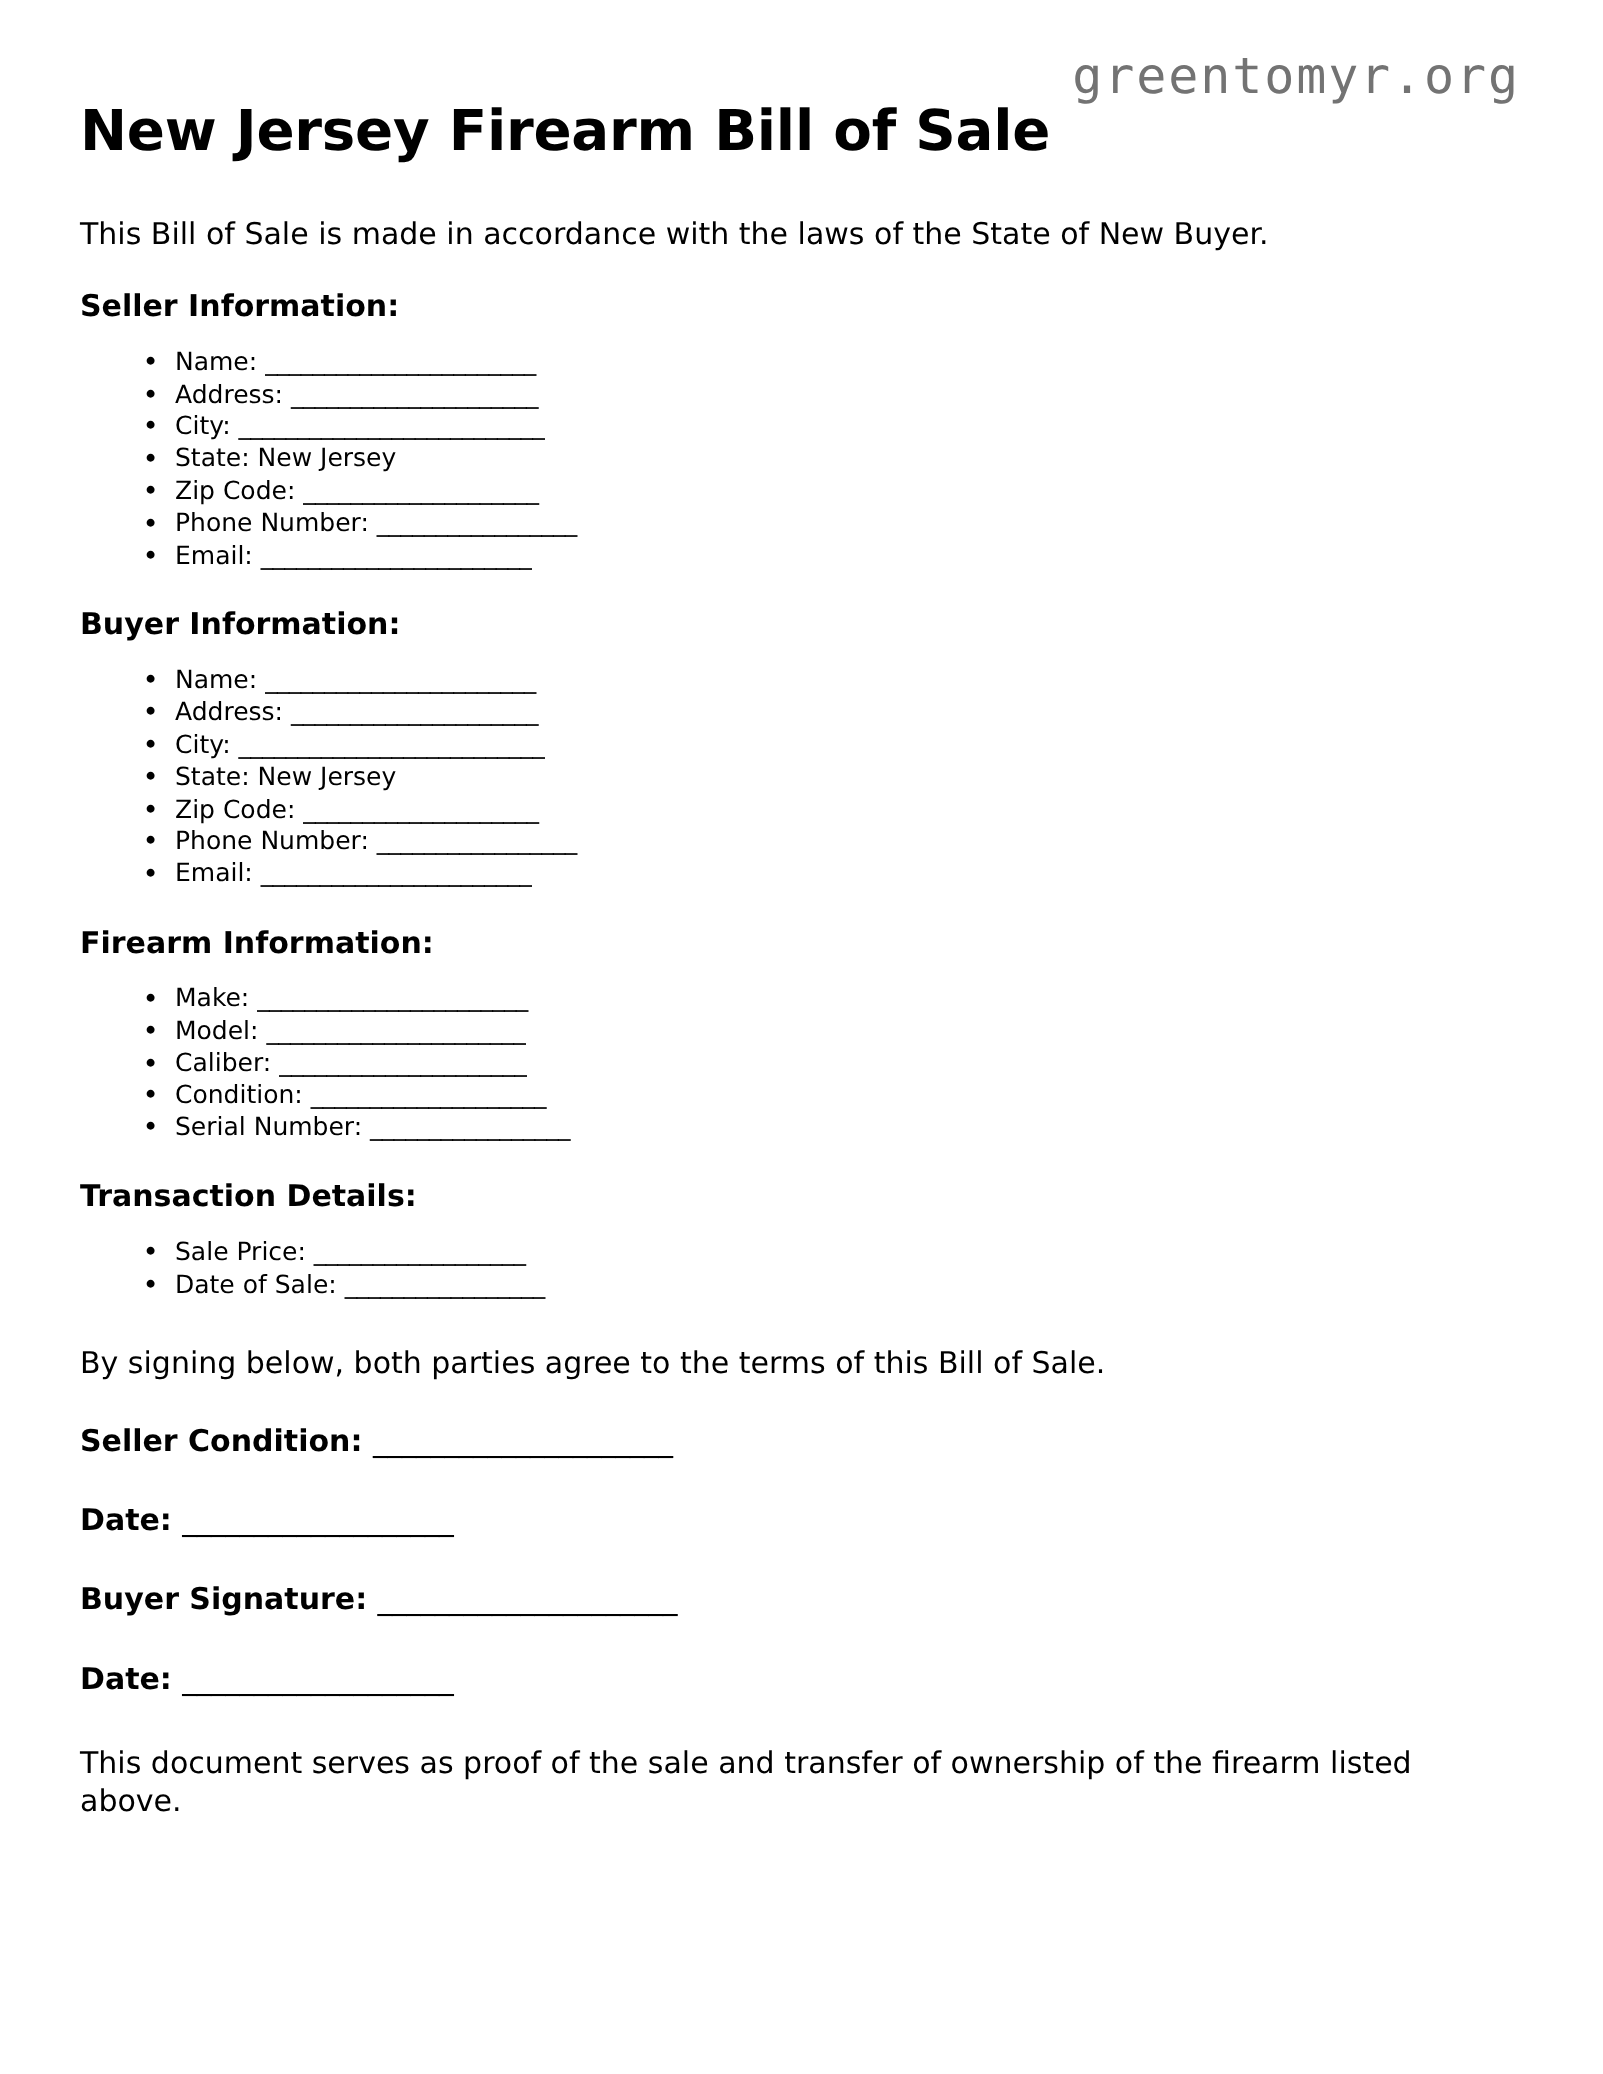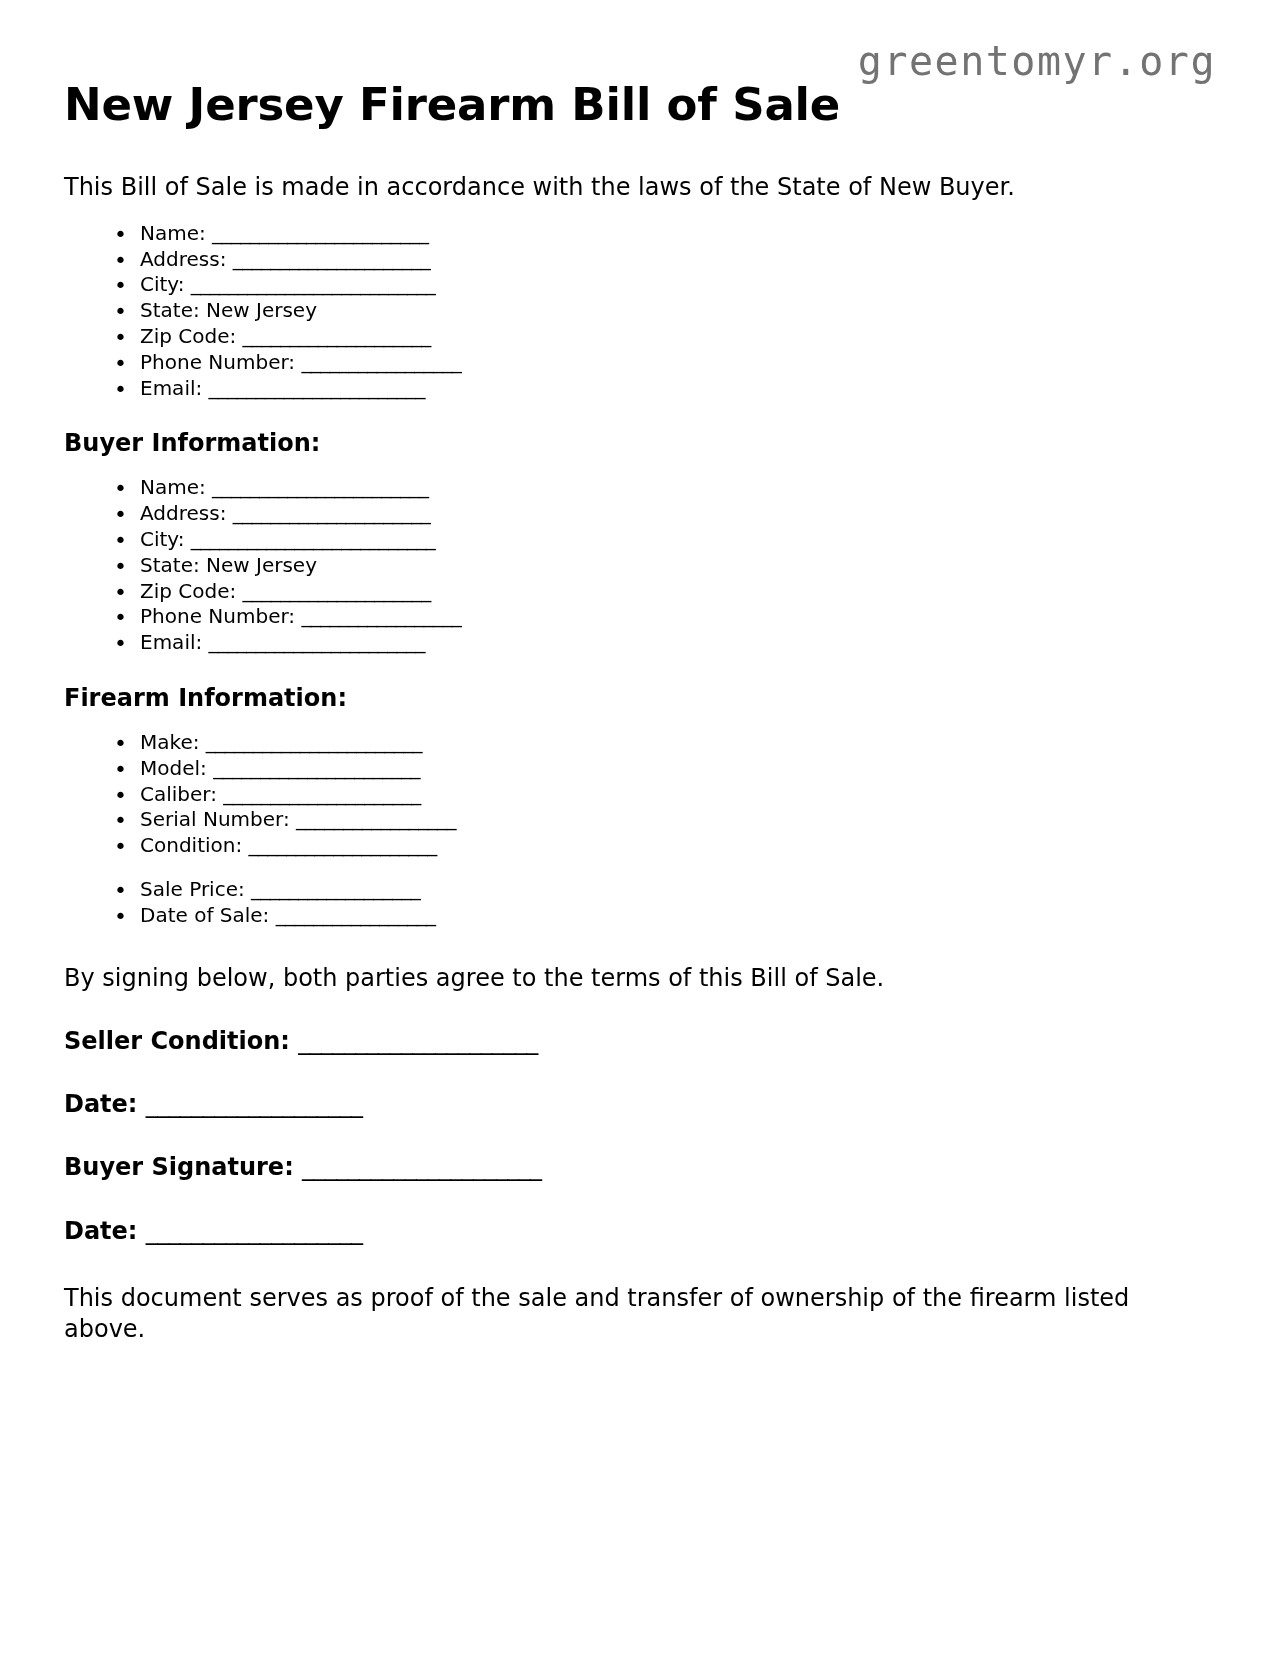--- a/index.html
+++ b/index.html
@@ -123,20 +123,21 @@
 <body>
 
 <div class="page">
 
   <div class="watermark">greentomyr.org</div>
 
   <h1 class="doc-title">New Jersey Firearm Bill of Sale</h1>
 
   <p class="intro">This Bill of Sale is made in accordance with the laws of the State of New Buyer.</p>
 
+  <h2 class="section-heading">Seller Information:</h2>
   <ul class="fields">
     <li><span>Name:</span> <span class="blank">_______________________</span></li>
     <li><span>Address:</span> <span class="blank">_____________________</span></li>
     <li><span>City:</span> <span class="blank">__________________________</span></li>
     <li><span>State:</span> <span>New Jersey</span></li>
     <li><span>Zip Code:</span> <span class="blank">____________________</span></li>
     <li><span>Phone Number:</span> <span class="blank">_________________</span></li>
     <li><span>Email:</span> <span class="blank">_______________________</span></li>
   </ul>
 
@@ -149,24 +150,25 @@
     <li><span>Zip Code:</span> <span class="blank">____________________</span></li>
     <li><span>Phone Number:</span> <span class="blank">_________________</span></li>
     <li><span>Email:</span> <span class="blank">_______________________</span></li>
   </ul>
 
   <h2 class="section-heading">Firearm Information:</h2>
   <ul class="fields">
     <li><span>Make:</span> <span class="blank">_______________________</span></li>
     <li><span>Model:</span> <span class="blank">______________________</span></li>
     <li><span>Caliber:</span> <span class="blank">_____________________</span></li>
+    <li><span>Condition:</span> <span class="blank">____________________</span></li>
     <li><span>Serial Number:</span> <span class="blank">_________________</span></li>
-    <li><span>Condition:</span> <span class="blank">____________________</span></li>
   </ul>
 
+  <h2 class="section-heading">Transaction Details:</h2>
   <ul class="fields">
     <li><span>Sale Price:</span> <span class="blank">__________________</span></li>
     <li><span>Date of Sale:</span> <span class="blank">_________________</span></li>
   </ul>
 
   <p class="agreement">By signing below, both parties agree to the terms of this Bill of Sale.</p>
 
   <p class="sig-line"><span>Seller Condition:</span> <span class="blank">_____________________</span></p>
 
   <p class="sig-line"><span>Date:</span> <span class="blank">___________________</span></p>

